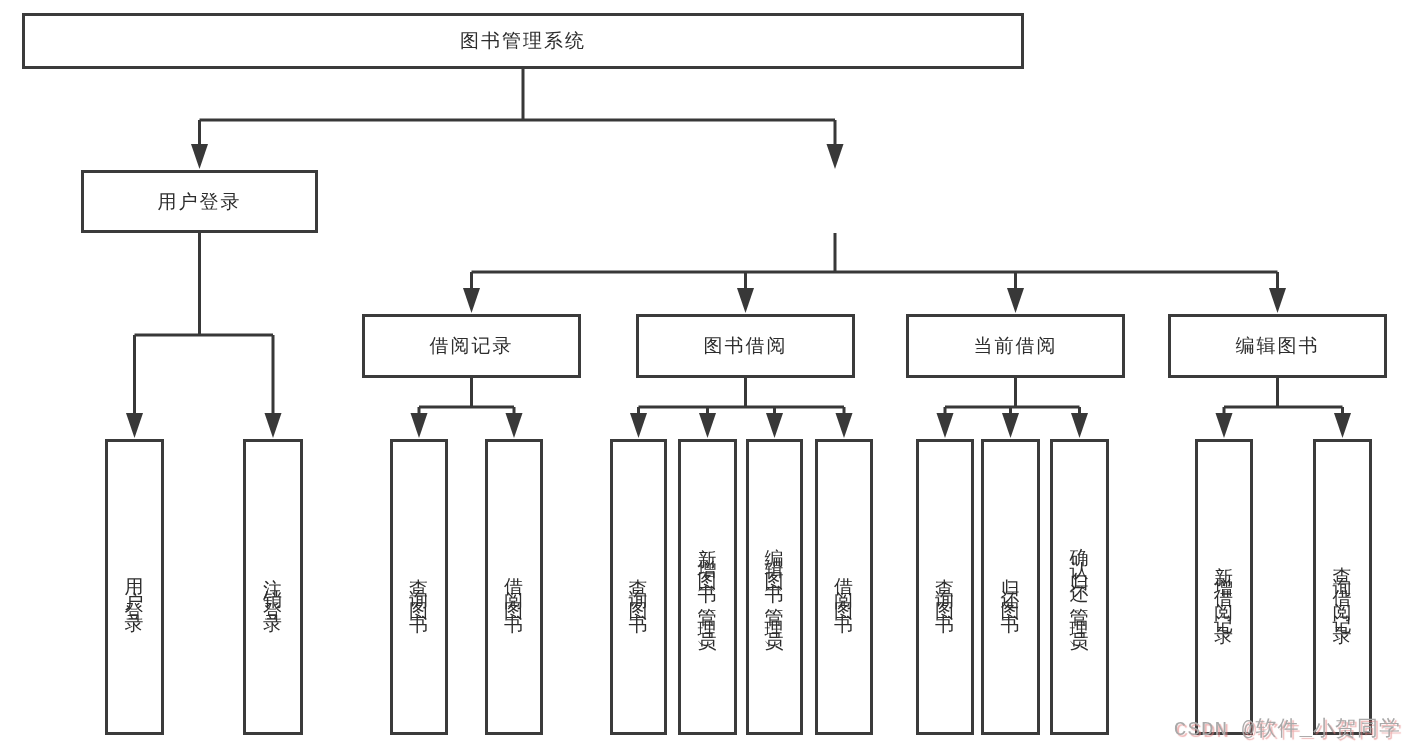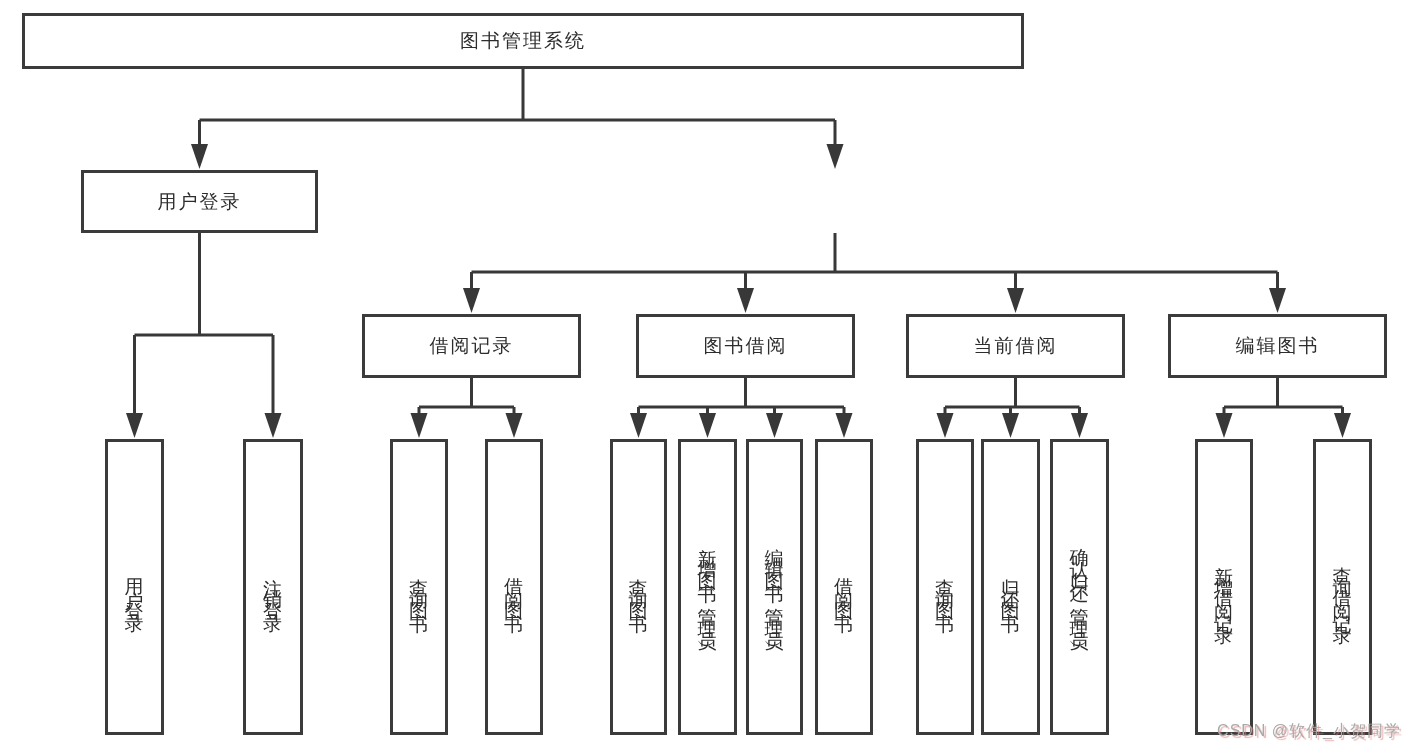--- a/index.html
+++ b/index.html
@@ -14,22 +14,23 @@
     display:flex; align-items:center; justify-content:center;
     color:#2d2d2d;
   }
   .hbox .lbl { font-size:19px; letter-spacing:2px; white-space:nowrap; }
   .vbox .lbl {
     writing-mode:vertical-rl; text-orientation:mixed;
     font-size:19px; letter-spacing:12px; line-height:1;
   }
   .watermark {
     position:absolute; right:4px; bottom:5px;
-    font-size:16px; color:#a9a9a9; letter-spacing:1px; white-space:nowrap;
+    font-size:21px; color:#a9a9a9; letter-spacing:1px; white-space:nowrap;
     text-shadow:2px 2px 1px rgba(226,128,128,0.6);
+    font-family:Liberation Mono, monospace;
   }
 </style>
 </head>
 <body>
 
 <div class="canvas">
 
   <svg class="connectors" viewBox="0 0 1405 747" xmlns="http://www.w3.org/2000/svg">
     <g stroke="#383838" stroke-width="3" fill="none">
 

